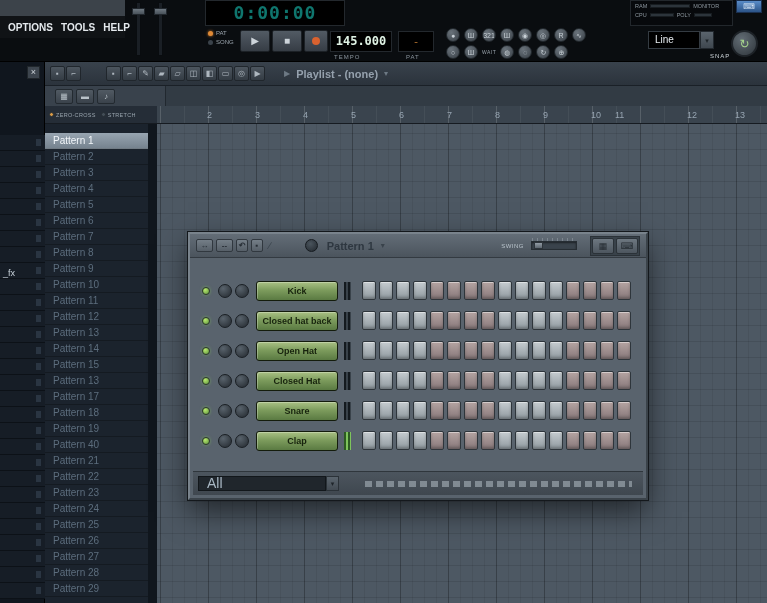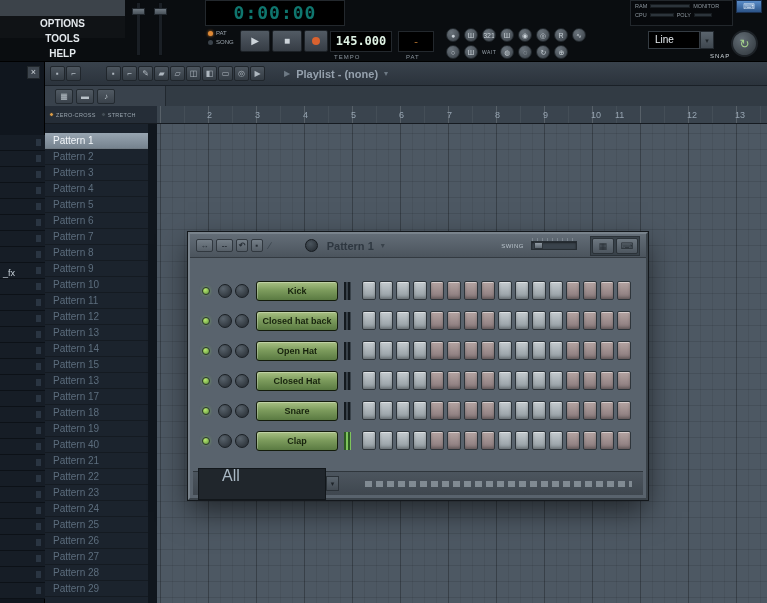--- a/index.html
+++ b/index.html
@@ -7,21 +7,21 @@
   body {
     position:relative; overflow:hidden;
     background:#0b0e11;
     font-family:"Liberation Sans", sans-serif;
     -webkit-font-smoothing:antialiased;
   }
 
   
   .topbar { position:absolute; left:0; top:0; width:767px; height:62px; background:#0a0d10; border-bottom:1px solid #000; }
   .menu-corner { position:absolute; left:0; top:0; width:125px; height:16px; background:#3c434a; }
-  .menubar { position:absolute; left:0; top:16px; width:125px; height:22px; background:#101316; display:flex; align-items:center; padding:0 4px;flex-direction:column; }
+  .menubar { position:absolute; left:0; top:16px; width:125px; height:22px; background:#101316; display:flex; align-items:center; padding:0 4px; }
   .menu-item { color:#e4e9ed; font-size:10px; font-weight:bold; padding:2px 4px; cursor:default; }
 
   .tslider-track { position:absolute; top:2px; width:5px; height:54px; background:#1a1f25; border:1px solid #090c0f; }
   .tslider-handle { position:absolute; left:-5px; top:5px; width:13px; height:7px; background:linear-gradient(#6d7780,#49525a); border:1px solid #22282e; }
 
   .time-lcd { position:absolute; left:205px; top:0; width:140px; height:26px; background:#000; border:1px solid #23282d;
     color:#0f766e; font-family:"DejaVu Sans Mono", monospace; font-size:18px; font-weight:bold; text-align:center; line-height:24px; letter-spacing:1px; }
 
   .patsong { position:absolute; left:208px; top:30px; font-size:6px; color:#9aa4ad; }
   .ps-row { display:flex; align-items:center; margin-bottom:3px; }
@@ -153,22 +153,22 @@
     background:repeating-linear-gradient(90deg,#141a1f 0 2px, #39424a 2px 4px); }
   .meter.lit { background:repeating-linear-gradient(90deg,#2c5a22 0 2px, #7ec45c 2px 4px); }
   .steps { position:absolute; left:170px; top:5px; height:20px; display:flex; gap:3px; }
   .step { width:14px; height:19px; border-radius:2px; border:1px solid #2e353b;
     box-shadow:inset 0 1px 0 rgba(255,255,255,0.45), inset 0 -2px 3px rgba(0,0,0,0.25); }
   .step.light { background:linear-gradient(180deg,#c6ccd0,#8f999f); }
   .step.dark  { background:linear-gradient(180deg,#b5a4a2,#87787a); }
 
   .seq-bottom { position:absolute; left:3px; right:3px; bottom:3px; height:24px;
     background:linear-gradient(#4c555e,#3f474f); border-top:1px solid #2f363c; display:flex; align-items:center; padding:0 5px; }
-  .filter-dd { width:128px; height:32px; background:#20262c; border:1px solid #12171b; color:#a9b8c4;
-    font-size:16px; line-height:13px; padding-left:23px; }
+  .filter-dd { width:128px; height:15px; background:#20262c; border:1px solid #12171b; color:#a9b8c4;
+    font-size:14px; line-height:13px; padding-left:8px; }
   .filter-arrow { width:13px; height:15px; background:linear-gradient(#5a646d,#434b53); border:1px solid #2b3238;
     color:#1e2429; font-size:7px; text-align:center; line-height:14px; }
   .mini-map { flex:1; margin-left:26px; margin-right:6px; height:6px;
     background:repeating-linear-gradient(90deg,#8b959d 0 7px, transparent 7px 11px); opacity:.85; }
 </style>
 </head>
 <body>
 
 <div class="topbar">
   <div class="menu-corner"></div>

